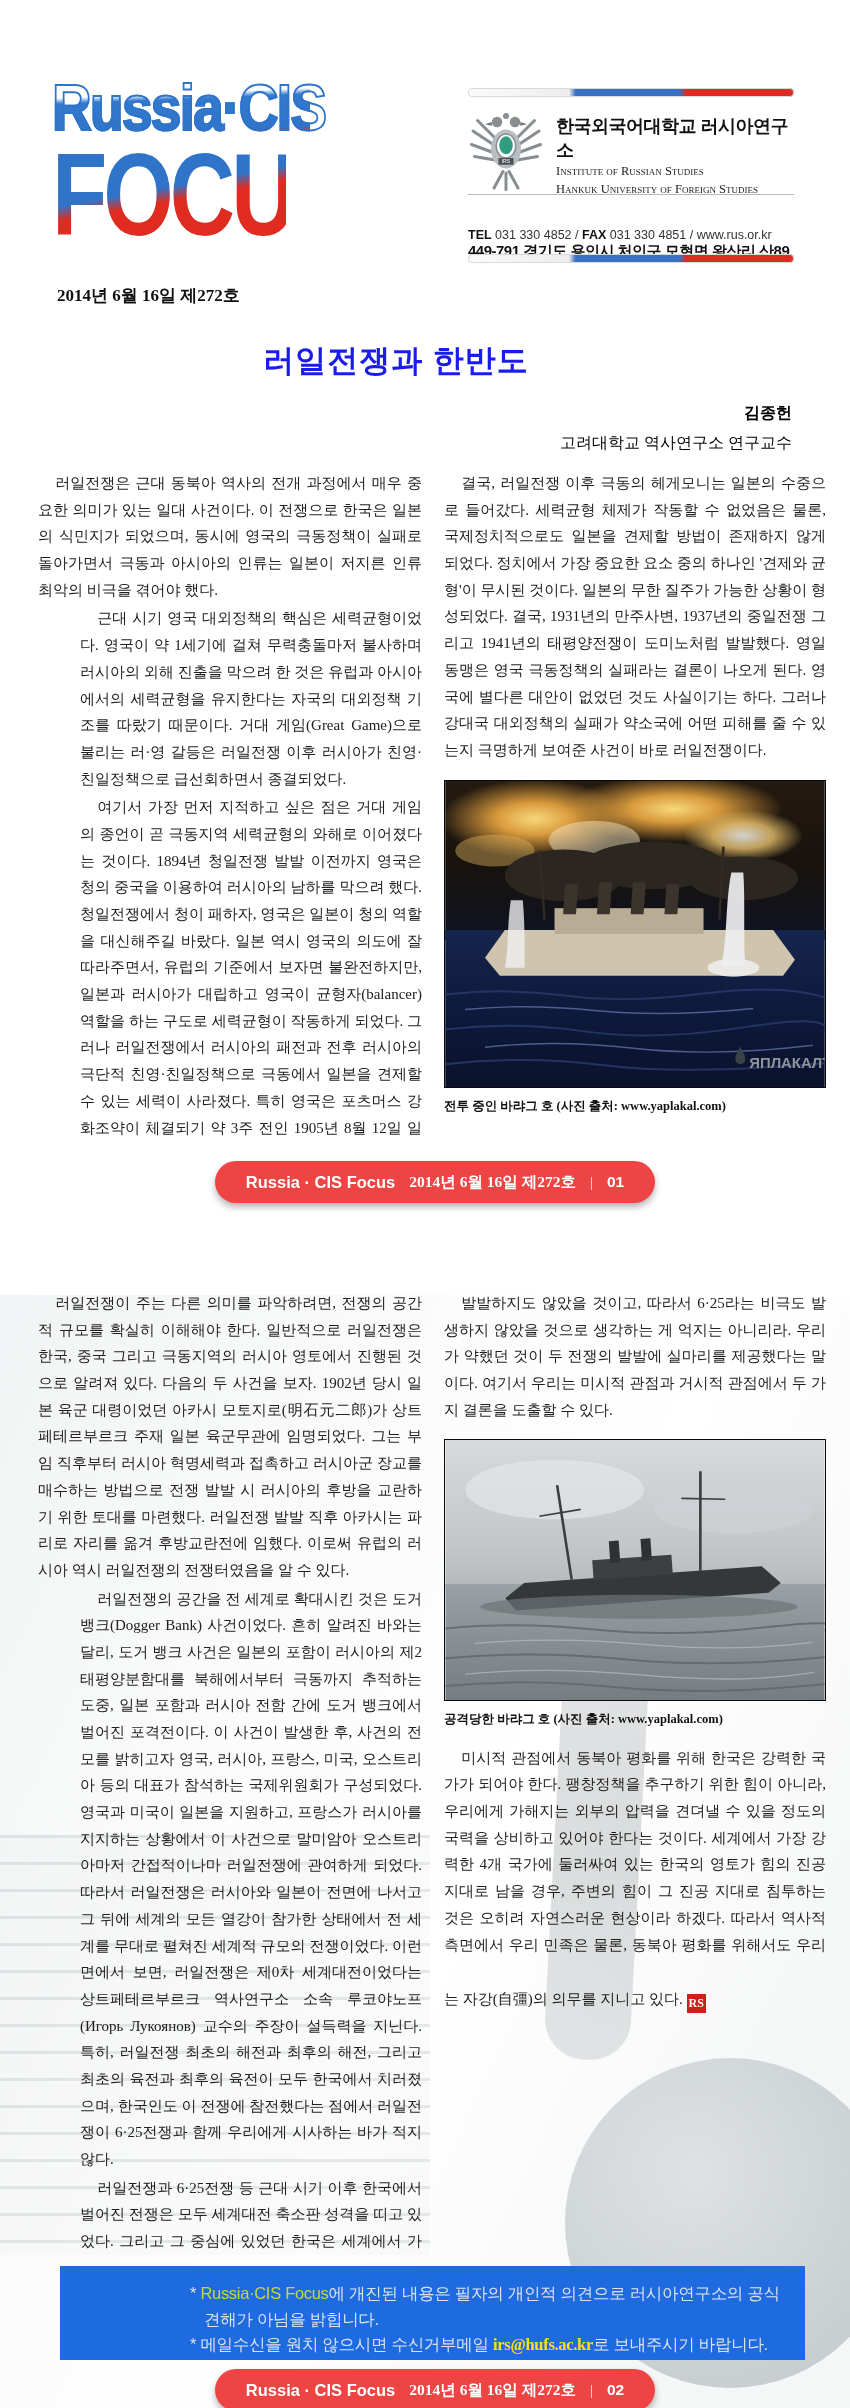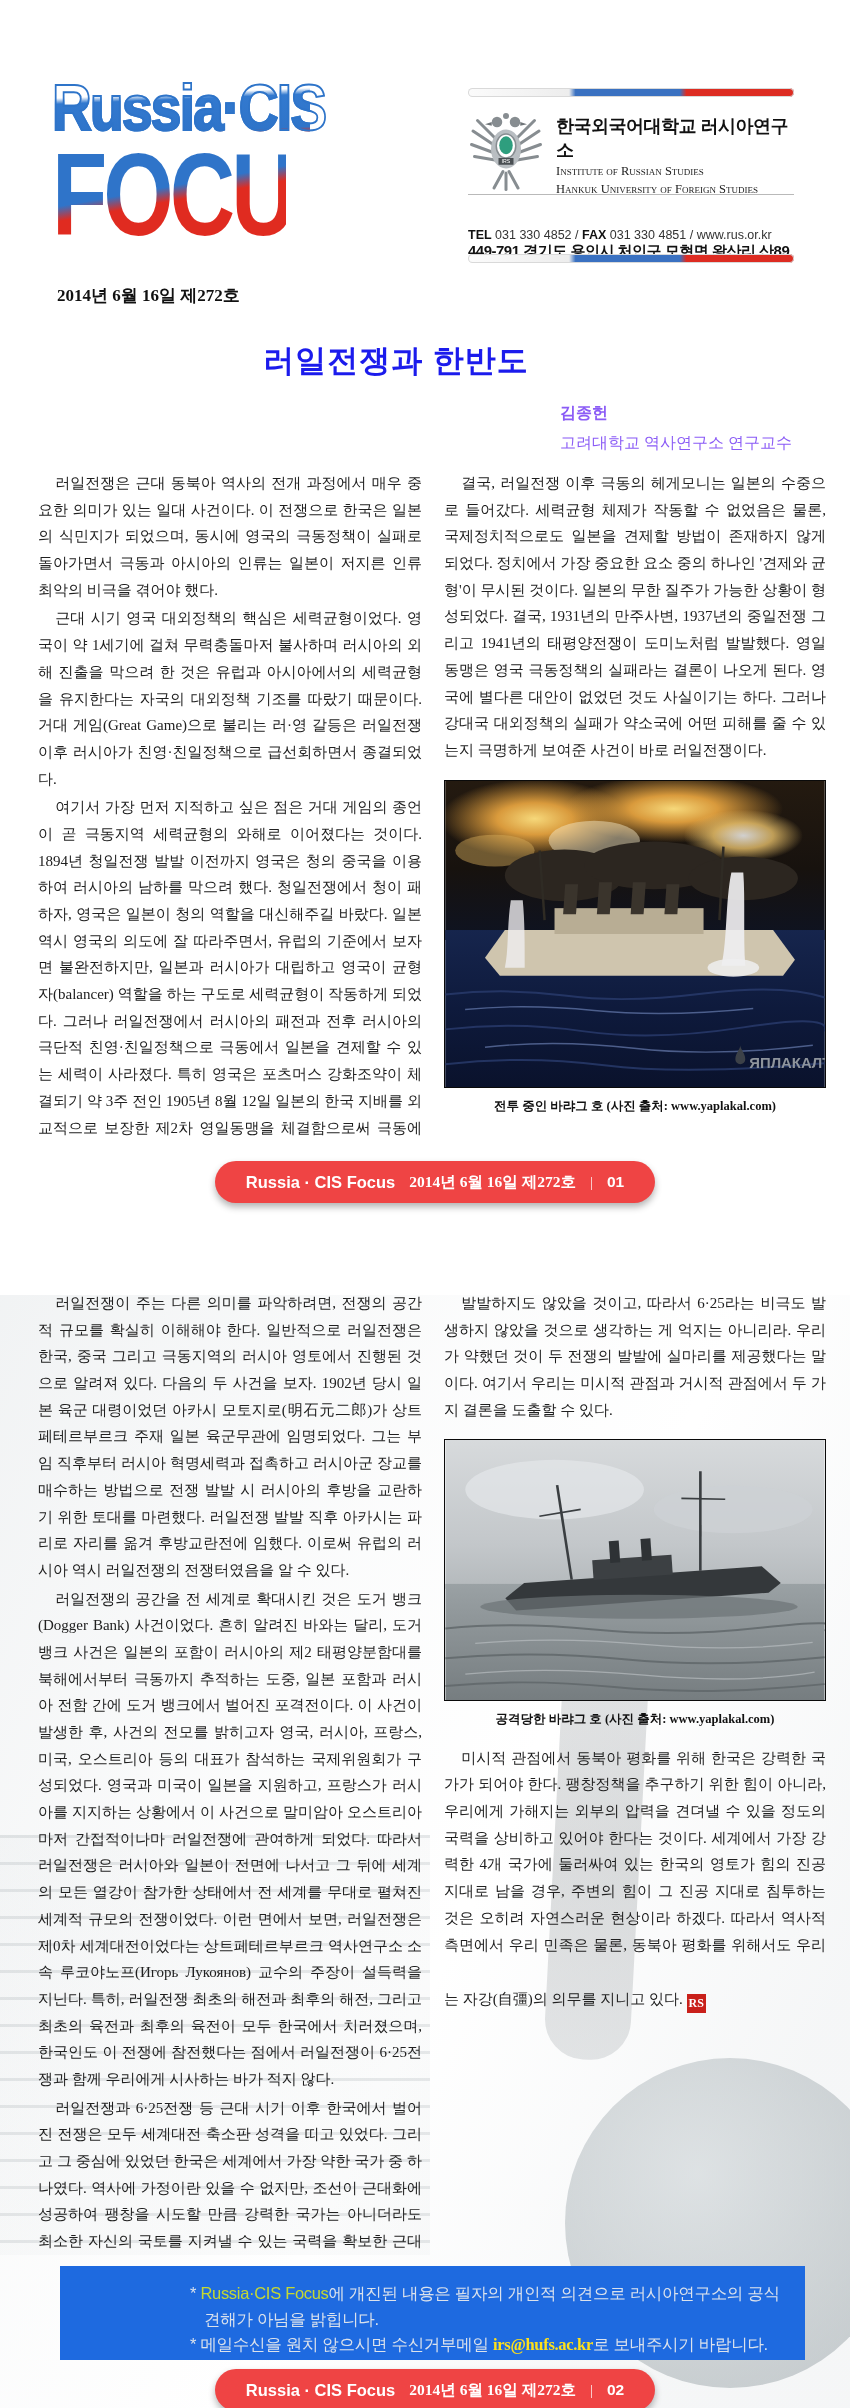--- a/index.html
+++ b/index.html
@@ -31,35 +31,35 @@
   .hdr-divider{position:absolute;left:0;top:106px;width:326px;height:1px;background:#b9b9b9;}
   .addr{position:absolute;left:0;top:114px;width:326px;font-family:"Liberation Sans",sans-serif;
         font-weight:700;font-size:15px;letter-spacing:-.5px;color:#111;margin-top:40px;}
   .contact{position:absolute;left:0;top:140px;width:326px;font-family:"Liberation Sans",sans-serif;
         font-size:12.5px;color:#333;}
   .contact b{color:#111;margin-top:46px;}
 
   
   .title{position:absolute;left:0;top:340px;width:792px;text-align:center;
      font-family:"Liberation Sans",sans-serif;font-weight:700;font-size:31px;color:#1b1bec;letter-spacing:1px;}
-  .byline{position:absolute;right:58px;top:398px;text-align:left;font-size:16px;color:#8b5cf6;line-height:1.9;}
+  .byline{position:absolute;right:58px;top:398px;text-align:right;font-size:16px;color:#000000;line-height:1.9;}
   .byline .author{font-weight:700;}
 
   
   .col{position:absolute;font-size:15px;line-height:1.78;text-align:justify;color:#202020;overflow:hidden;}
   .col p{margin:0;text-indent:1.15em;}
-  .col p + p{margin-top:2px;}
+  .col p + p{margin-top:2px;margin-left:42px;}
   .p1-left {left:38px; top:470px;width:384px;height:668px;}
   .p1-right{left:444px;top:470px;width:382px;height:668px;}
   .p2-left {left:38px; top:1290px;width:384px;height:965px;}
   .p2-right{left:444px;top:1290px;width:382px;height:965px;}
 
   figure{margin:16px 0 0 0;}
   .figure-img{width:382px;display:block;border:1px solid #0a0a0a;box-sizing:border-box;}
-  figcaption{margin-top:7px;text-align:center;font-size:12.5px;font-weight:700;color:#111;text-indent:0;}
+  figcaption{margin-top:7px;font-size:12.5px;font-weight:700;color:#111;text-indent:0;}
 
   .rs{display:inline-block;width:19px;height:19px;background:#c9201a;color:#fff;
       font-family:"Liberation Serif",serif;font-weight:700;font-size:12px;line-height:19px;
       text-align:center;vertical-align:-3px;margin-left:4px;text-indent:0;margin-top:36px;}
 
   
   .footer-bar{position:absolute;left:215px;width:440px;height:42px;background:#ef4444;
      border-radius:24px;box-shadow:0 4px 7px rgba(0,0,0,.3);
      display:flex;align-items:center;justify-content:center;gap:14px;color:#fff;}
   .footer1{top:1161px;} .footer2{top:2369px;}

